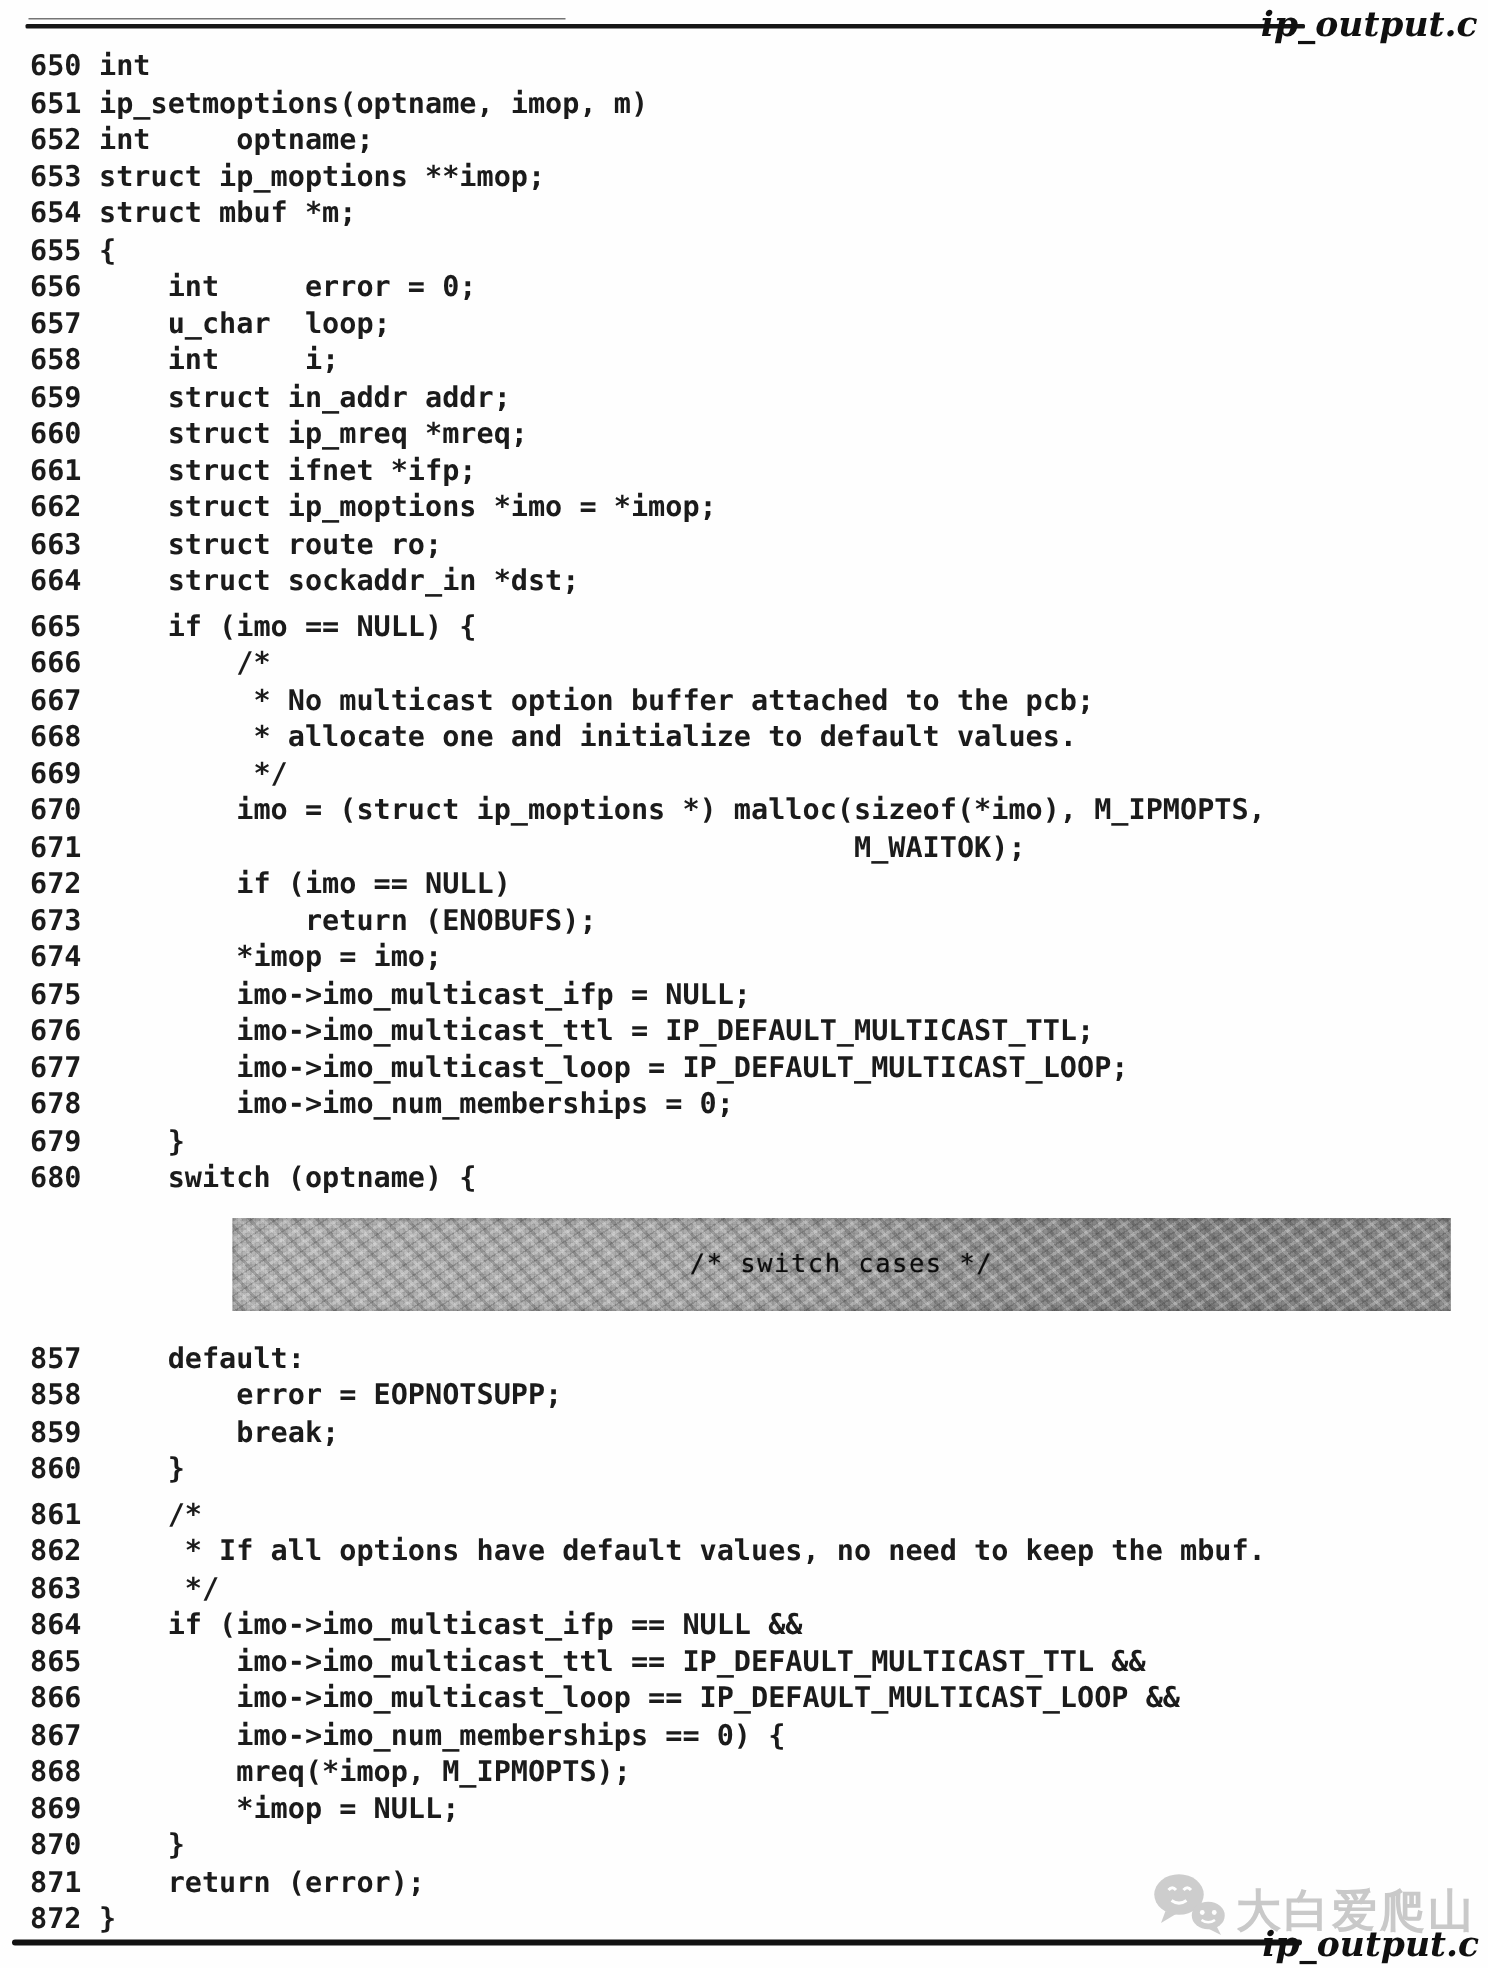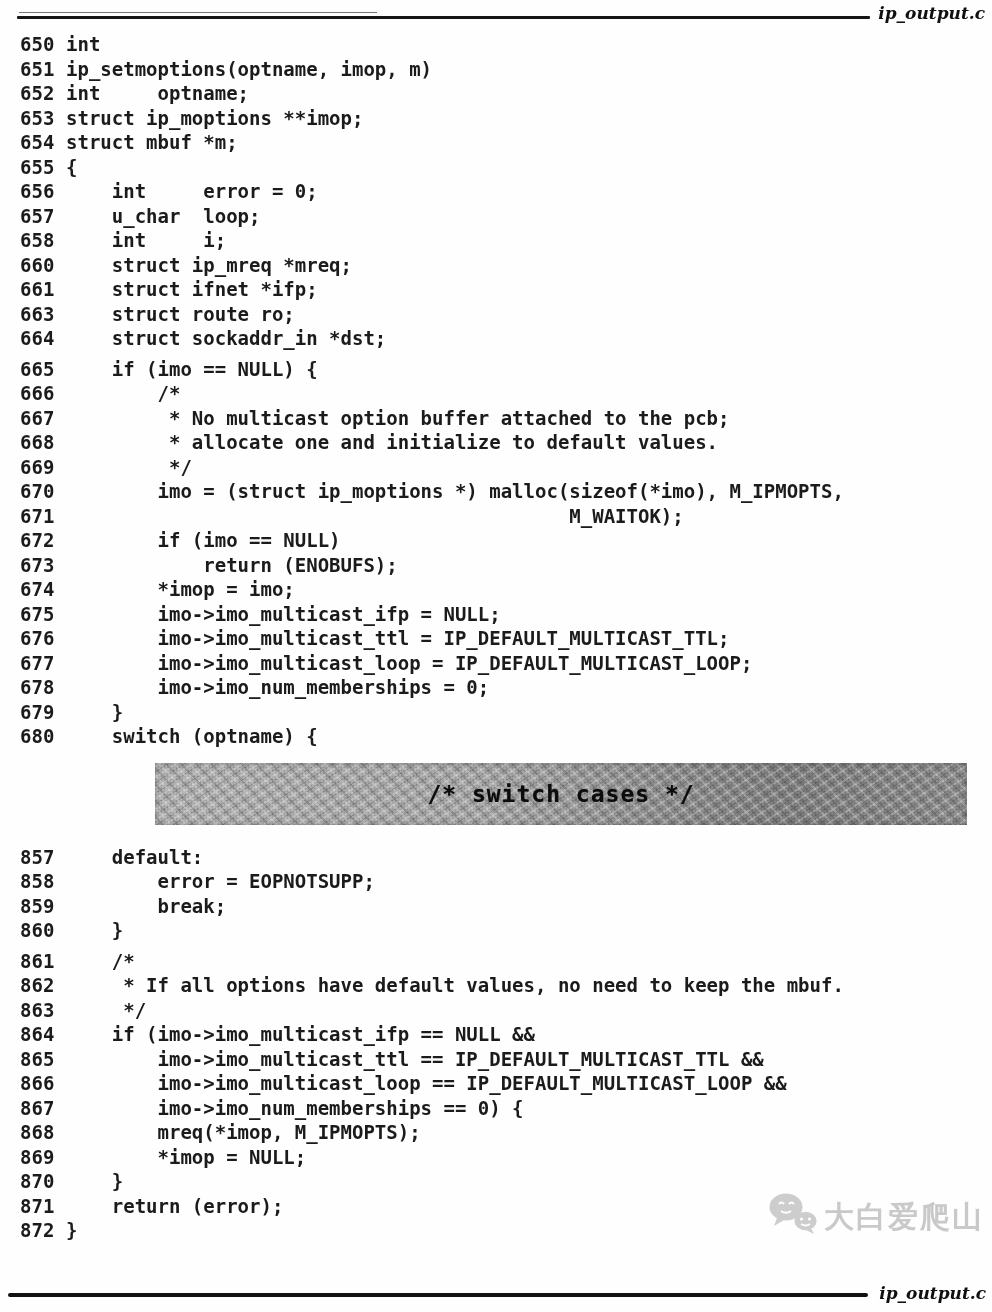--- a/index.html
+++ b/index.html
@@ -21,21 +21,21 @@
     background:#3a3a3a;opacity:.7;
   }
   .rule-bottom{
     position:absolute;left:8px;top:1293px;width:860px;height:4px;
     background:#121212;border-radius:2px;
   }
   .filename{
     position:absolute;
     font-family:"DejaVu Serif","Liberation Serif",serif;
     font-style:italic;font-weight:bold;
-    font-size:17px;color:#101010;
+    font-size:23px;color:#101010;
     letter-spacing:0px;
   }
   .filename.top{top:3px;right:7px;}
   .filename.bottom{top:1283px;right:6px;}
   
   .listing{
     position:absolute;left:20px;top:32px;right:0;
     font-size:19px;font-weight:bold;color:#1b1b1b;
   }
   .row{display:flex;line-height:24.5px;white-space:pre;}
@@ -51,26 +51,26 @@
     background-color:#a3a3a3;
     background-image:
       repeating-linear-gradient(47deg, rgba(255,255,255,.20) 0 2px, transparent 2px 5px, rgba(55,55,55,.22) 5px 7px, transparent 7px 11px),
       repeating-linear-gradient(-33deg, rgba(40,40,40,.20) 0 1px, transparent 1px 4px, rgba(255,255,255,.22) 4px 6px, transparent 6px 9px),
       repeating-linear-gradient(90deg, rgba(0,0,0,.07) 0 1px, transparent 1px 3px),
       repeating-linear-gradient(0deg, rgba(0,0,0,.06) 0 1px, transparent 1px 3px),
       linear-gradient(90deg,#b4b4b4 0%,#aaaaaa 40%,#949494 60%,#828282 78%,#8e8e8e 100%);
     box-shadow:inset 0 0 6px rgba(0,0,0,.25);
   }
   .sep-label{
-    font-size:23px;font-weight:bold;color:#0c0c0c;letter-spacing:1px;
+    font-size:17px;font-weight:normal;color:#0c0c0c;letter-spacing:1px;
     text-shadow:0 0 1px rgba(0,0,0,.5);
   }
   
   .watermark{
-    position:absolute;right:8px;top:1192px;
+    position:absolute;right:8px;top:1248px;
     display:flex;align-items:center;gap:5px;
     color:#c9c9c9;
     font-family:"Liberation Sans",sans-serif;
     font-size:30px;font-weight:bold;letter-spacing:2px;
     user-select:none;
   }
 </style>
 </head>
 <body>
 
@@ -82,22 +82,24 @@
   <div class="listing">
       <div class="row"><span class="ln">650</span><span class="code">int</span></div>
       <div class="row"><span class="ln">651</span><span class="code">ip_setmoptions(optname, imop, m)</span></div>
       <div class="row"><span class="ln">652</span><span class="code">int     optname;</span></div>
       <div class="row"><span class="ln">653</span><span class="code">struct ip_moptions **imop;</span></div>
       <div class="row"><span class="ln">654</span><span class="code">struct mbuf *m;</span></div>
       <div class="row"><span class="ln">655</span><span class="code">{</span></div>
       <div class="row"><span class="ln">656</span><span class="code">    int     error = 0;</span></div>
       <div class="row"><span class="ln">657</span><span class="code">    u_char  loop;</span></div>
       <div class="row"><span class="ln">658</span><span class="code">    int     i;</span></div>
+      <div class="row"><span class="ln">659</span><span class="code">    struct in_addr addr;</span></div>
       <div class="row"><span class="ln">660</span><span class="code">    struct ip_mreq *mreq;</span></div>
       <div class="row"><span class="ln">661</span><span class="code">    struct ifnet *ifp;</span></div>
+      <div class="row"><span class="ln">662</span><span class="code">    struct ip_moptions *imo = *imop;</span></div>
       <div class="row"><span class="ln">663</span><span class="code">    struct route ro;</span></div>
       <div class="row"><span class="ln">664</span><span class="code">    struct sockaddr_in *dst;</span></div>
       <div class="row g1"><span class="ln">665</span><span class="code">    if (imo == NULL) {</span></div>
       <div class="row"><span class="ln">666</span><span class="code">        /*</span></div>
       <div class="row"><span class="ln">667</span><span class="code">         * No multicast option buffer attached to the pcb;</span></div>
       <div class="row"><span class="ln">668</span><span class="code">         * allocate one and initialize to default values.</span></div>
       <div class="row"><span class="ln">669</span><span class="code">         */</span></div>
       <div class="row"><span class="ln">670</span><span class="code">        imo = (struct ip_moptions *) malloc(sizeof(*imo), M_IPMOPTS,</span></div>
       <div class="row"><span class="ln">671</span><span class="code">                                            M_WAITOK);</span></div>
       <div class="row g2"><span class="ln">672</span><span class="code">        if (imo == NULL)</span></div>

